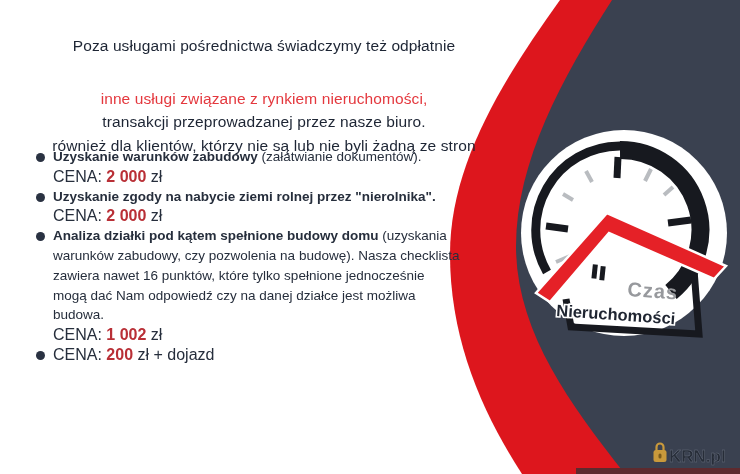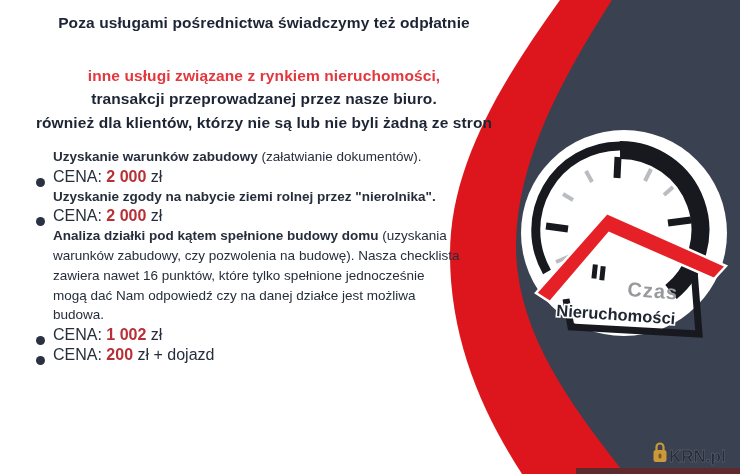--- a/index.html
+++ b/index.html
@@ -6,29 +6,29 @@
   body{
     width:740px;height:474px;position:relative;overflow:hidden;
     background:#ffffff;
     font-family:"Liberation Sans", sans-serif;
   }
   .art-layer{position:absolute;left:0;top:0;width:740px;height:474px;z-index:0;}
   .content{position:absolute;z-index:1;}
 
   
   .intro{
-    left:16px;top:11px;width:496px;text-align:center;
-    font-weight:700;font-size:15.5px;line-height:23.5px;
+    left:16px;top:34px;width:496px;text-align:center;
+    font-weight:400;font-size:15.5px;line-height:23.5px;
     color:#1d2534;letter-spacing:0.1px;
   }
   .intro .red-line{color:#e4383e;margin-top:29px;}
 
   
   .services{left:36px;top:147px;width:424px;}
-  .svc-item{display:flex;align-items:flex-end;}
+  .svc-item{display:flex;align-items:flex-start;}
   .svc-dot{
     flex:0 0 auto;width:9px;height:9px;border-radius:50%;
     background:#2a3242;margin:6px 8px 0 0;
   }
   .svc-body{flex:1 1 auto;font-size:13.5px;line-height:19.8px;color:#262e3c;}
   .seg-b{font-weight:700;}
   .seg-r{font-weight:400;}
   .price-line{font-size:16px;line-height:19.8px;color:#262e3c;}
   .price-val{color:#b92f36;font-weight:700;}
 </style>

